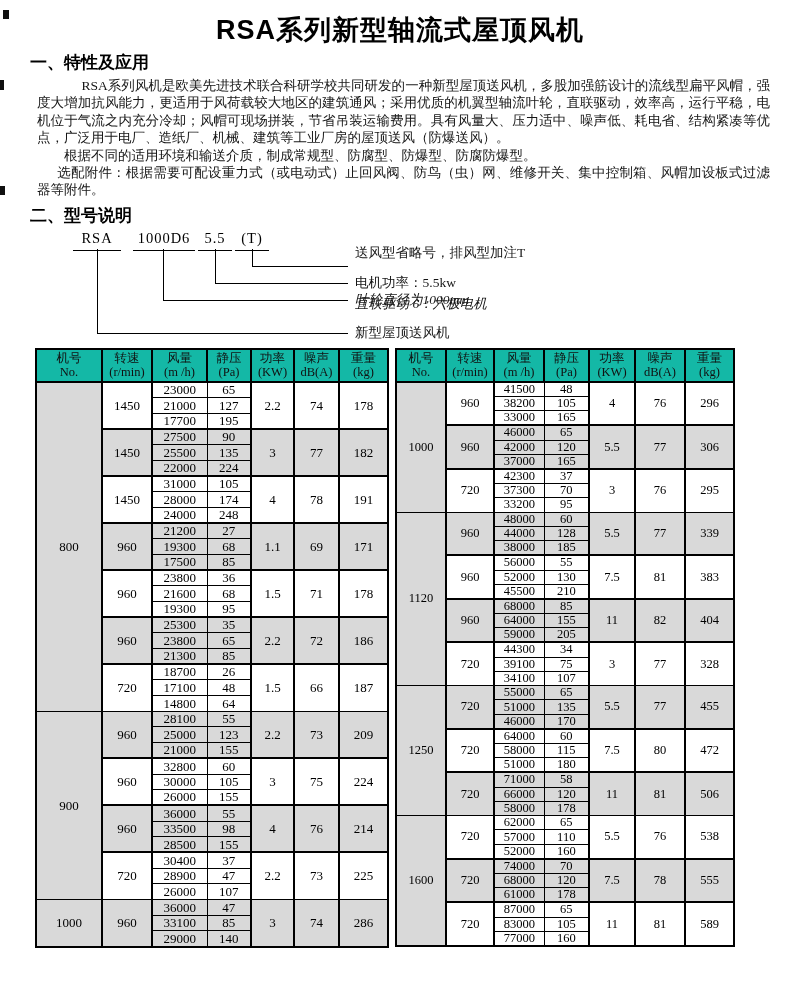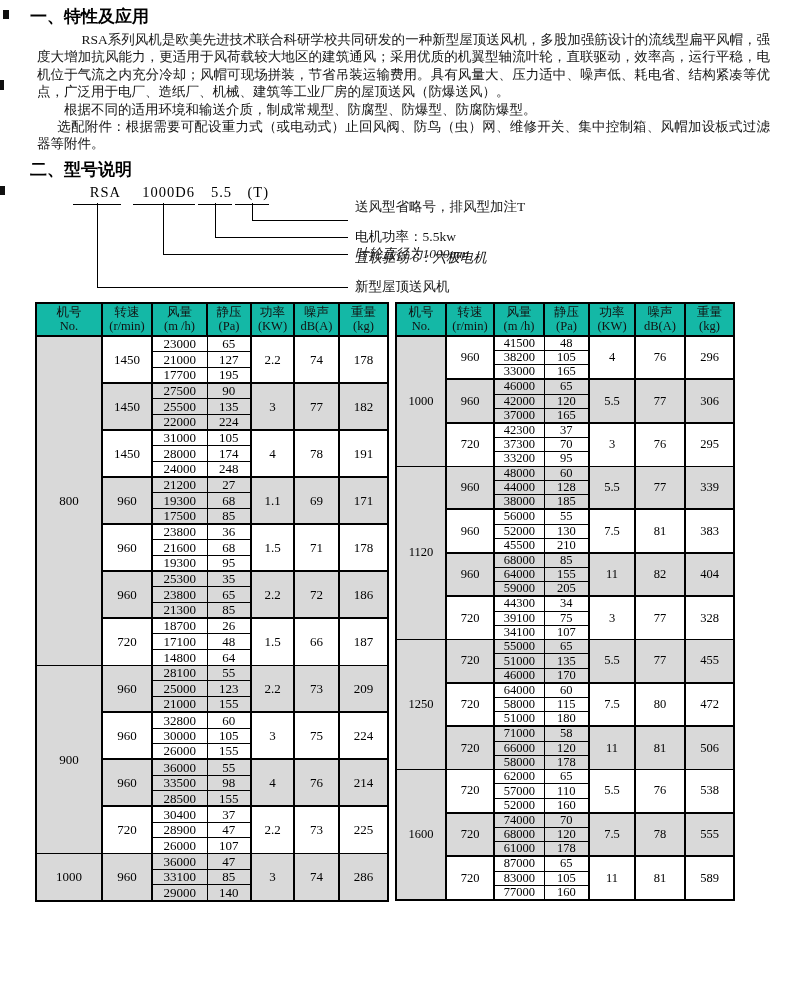--- a/index.html
+++ b/index.html
@@ -12,21 +12,21 @@
   h2.sec{margin:6px 0 4px 30px;font-family:"Liberation Sans","DejaVu Sans",sans-serif;
          font-weight:bold;font-size:17px;line-height:21px;color:#000;}
 
   .paras{margin:2px 30px 2px 37px;font-size:13.5px;line-height:17.4px;text-align:justify;color:#151515;}
   .paras p{margin:0;}
   .paras p.ind-a{text-indent:3.3em;}
   .paras p.ind-b{text-indent:2em;}
   .paras p.ind-c{text-indent:1.5em;}
 
   .diagram{position:relative;height:108px;margin-left:37px;font-size:14px;}
-  .code-part{position:absolute;top:0;text-align:right;border-bottom:1px solid #000;
+  .code-part{position:absolute;top:0;text-align:center;border-bottom:1px solid #000;
              padding-bottom:3px;font-family:"Liberation Serif","DejaVu Serif",serif;
              font-size:14.5px;letter-spacing:1px;color:#000;}
   .vline{position:absolute;width:1px;background:#000;}
   .hline{position:absolute;height:1px;background:#000;}
   .dlabel{position:absolute;left:318px;font-size:13.5px;line-height:14px;white-space:nowrap;color:#151515;}
 
   .tables{display:flex;align-items:flex-start;gap:6px;margin:10px 0 0 35px;}
   table.perf{border-collapse:collapse;table-layout:fixed;text-align:center;
              border:2px solid #000;font-family:"Liberation Serif","DejaVu Serif",serif;}
   table.perf th,table.perf td{border:1px solid #000;border-left-width:2px;border-right-width:2px;
@@ -49,20 +49,21 @@
 </style>
 </head>
 <body>
 
 <div class="page">
 
   <div class="artifact" style="left:3px;top:10px;width:6px;height:9px;"></div>
   <div class="artifact" style="left:0;top:80px;width:4px;height:10px;"></div>
   <div class="artifact" style="left:0;top:186px;width:5px;height:9px;"></div>
 
+  <h1 class="title">RSA系列新型轴流式屋顶风机</h1>
 
   <h2 class="sec">一、特性及应用</h2>
   <div class="paras">
     <p class="ind-a">RSA系列风机是欧美先进技术联合科研学校共同研发的一种新型屋顶送风机，多股加强筋设计的流线型扁平风帽，强度大增加抗风能力，更适用于风荷载较大地区的建筑通风；采用优质的机翼型轴流叶轮，直联驱动，效率高，运行平稳，电机位于气流之内充分冷却；风帽可现场拼装，节省吊装运输费用。具有风量大、压力适中、噪声低、耗电省、结构紧凑等优点，广泛用于电厂、造纸厂、机械、建筑等工业厂房的屋顶送风（防爆送风）。</p>
     <p class="ind-b">根据不同的适用环境和输送介质，制成常规型、防腐型、防爆型、防腐防爆型。</p>
     <p class="ind-c">选配附件：根据需要可配设重力式（或电动式）止回风阀、防鸟（虫）网、维修开关、集中控制箱、风帽加设板式过滤器等附件。</p>
   </div>
 
   <h2 class="sec">二、型号说明</h2>
 

